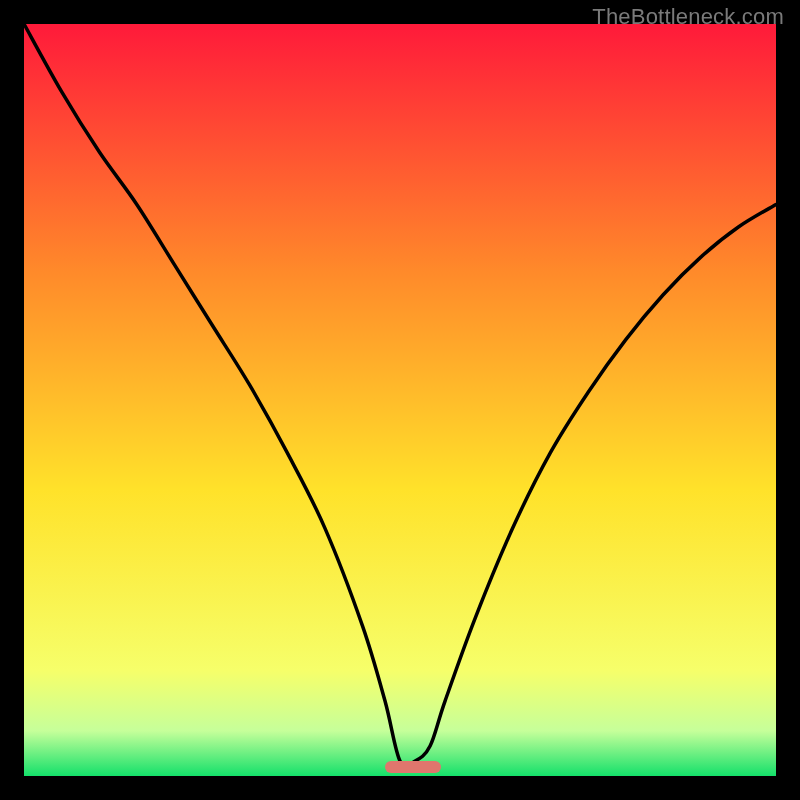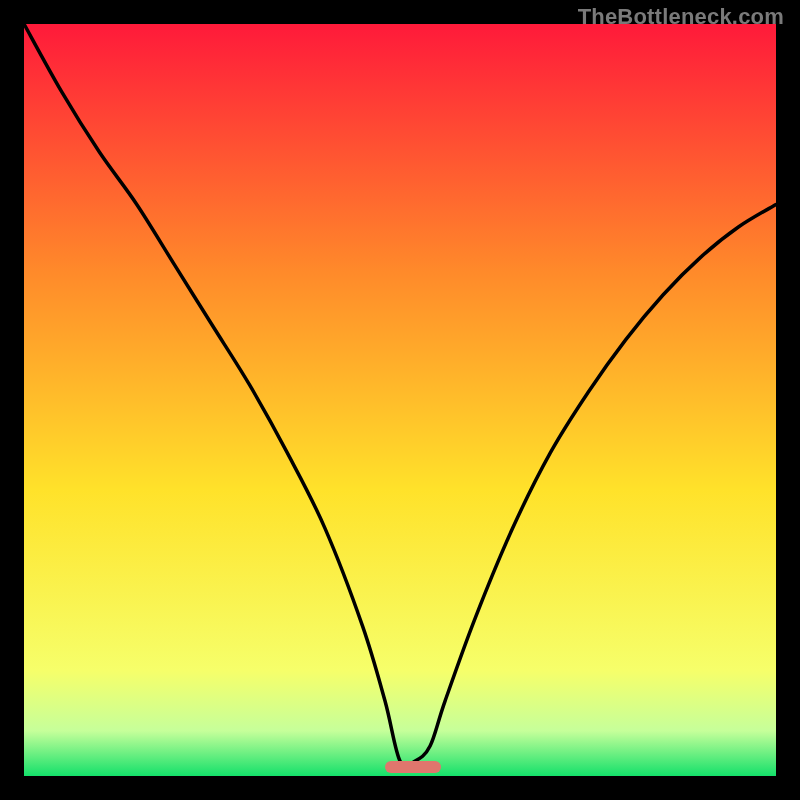--- a/index.html
+++ b/index.html
@@ -16,21 +16,21 @@
     width: 800px;
     height: 800px;
     background: #000;
   }
   .watermark {
     position: absolute;
     top: 4px;
     right: 16px;
     color: #7a7a7a;
     font-size: 22px;
-    font-weight: 700;
+    font-weight: 400;
     letter-spacing: 0.2px;
     z-index: 10;
   }
   .plot-area {
     position: absolute;
     left: 24px;
     top: 24px;
     width: 752px;
     height: 752px;
     overflow: hidden;

